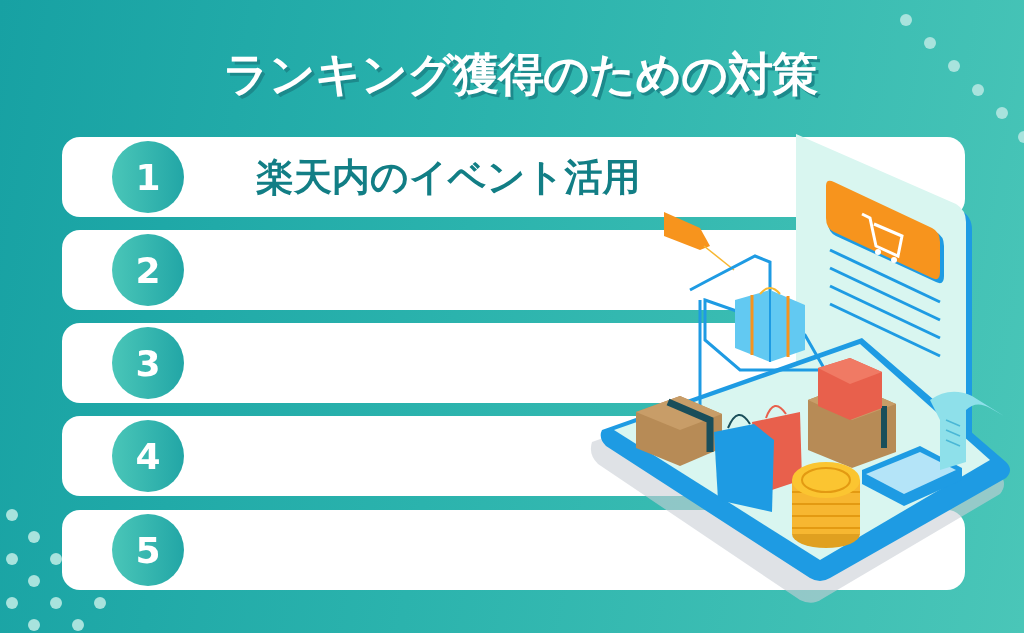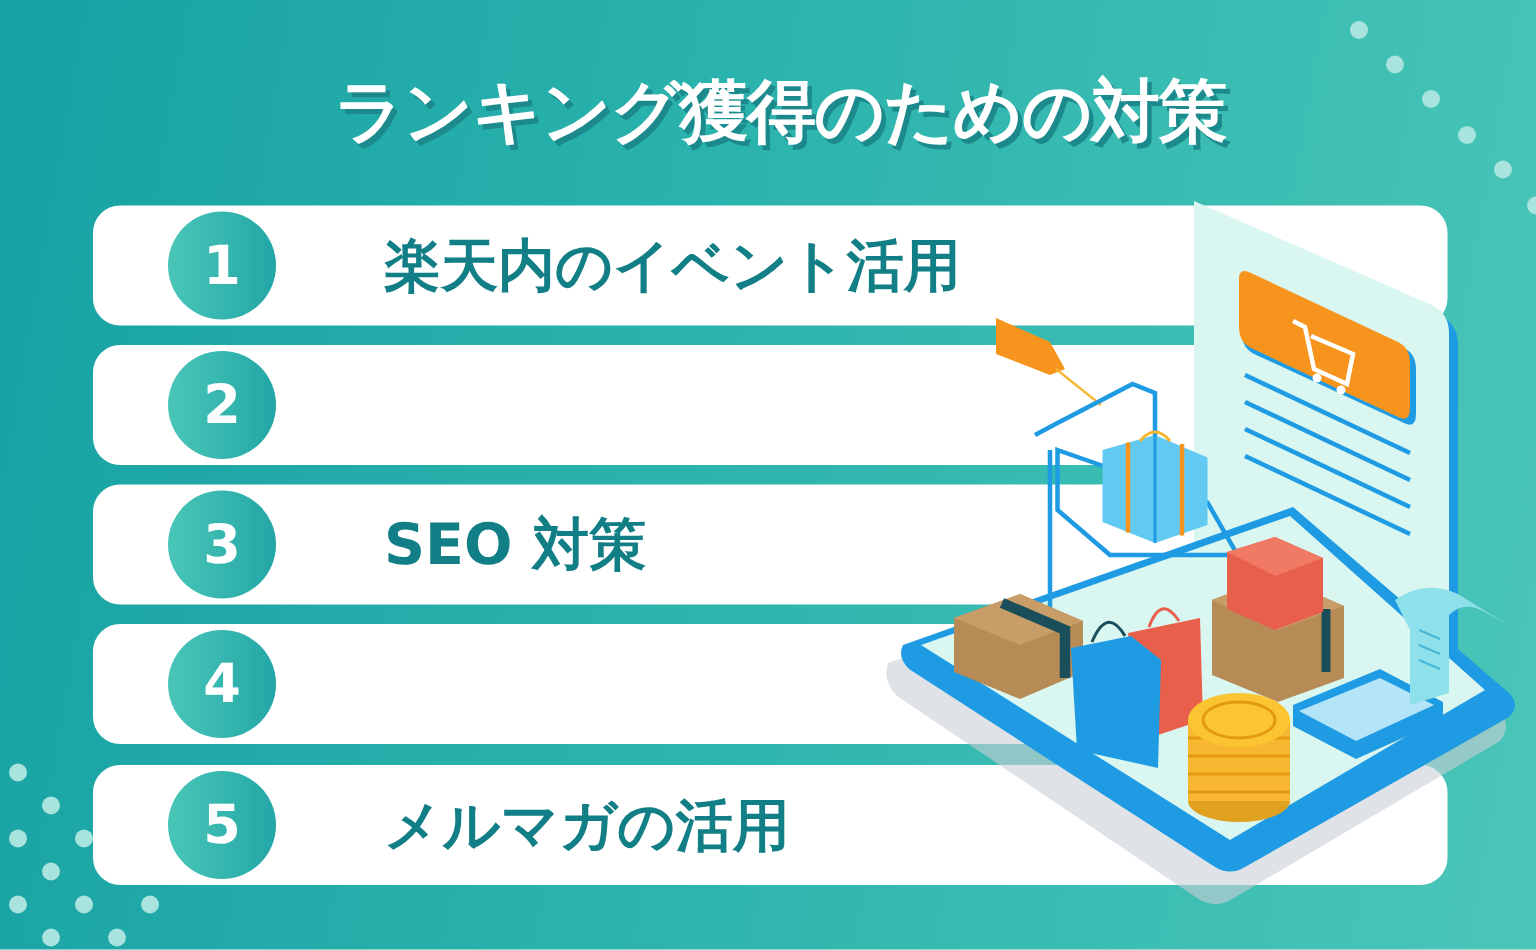--- a/index.html
+++ b/index.html
@@ -42,28 +42,26 @@
 
 <div class="row" style="top:137px;">
   <div class="badge">1</div>
   <div class="label">楽天内のイベント活用</div>
 </div>
 <div class="row" style="top:230px;">
   <div class="badge">2</div>
 </div>
 <div class="row" style="top:323px;">
   <div class="badge">3</div>
-  <div class="label">SEO 対策</div>
 </div>
 <div class="row" style="top:416px;">
   <div class="badge">4</div>
 </div>
 <div class="row" style="top:510px;">
   <div class="badge">5</div>
-  <div class="label">メルマガの活用</div>
 </div>
 
 <div>
   <div class="dot" style="left:900px;top:14px;"></div>
   <div class="dot" style="left:924px;top:37px;"></div>
   <div class="dot" style="left:948px;top:60px;"></div>
   <div class="dot" style="left:972px;top:84px;"></div>
   <div class="dot" style="left:996px;top:107px;"></div>
   <div class="dot" style="left:1018px;top:131px;"></div>
 </div>

